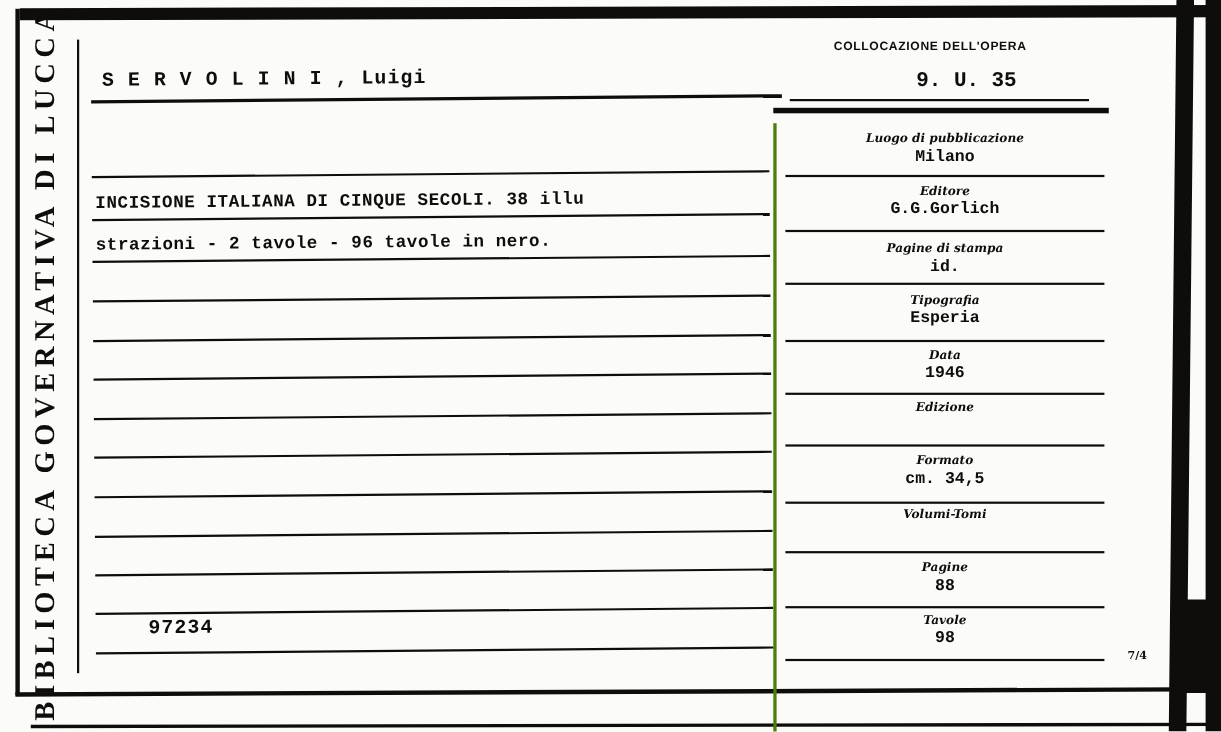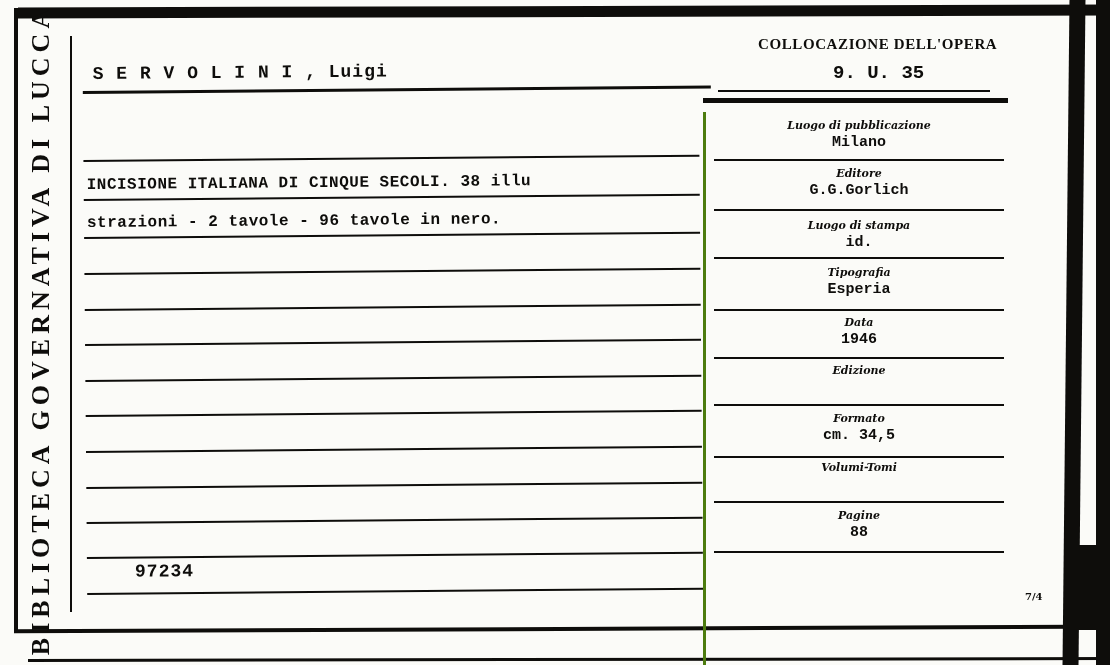--- a/index.html
+++ b/index.html
@@ -35,21 +35,21 @@
   .main-area{left:0;top:0;width:760px;height:665px;transform:rotate(-0.5deg);transform-origin:90px 340px;}
   .rule{position:absolute;left:85px;width:616px;height:2px;background:#0e0d0b;}
   .mono{font-family:"Liberation Mono", monospace;font-weight:bold;}
   .author{left:95px;top:64px;font-size:18px;letter-spacing:1px;}
   .author-rule{top:91px;width:628px;height:3px;}
   .title1{left:88px;top:176px;font-size:16px;letter-spacing:0.5px;}
   .title2{left:88px;top:214px;font-size:16px;letter-spacing:0.5px;}
   .inventory{left:93px;top:562px;font-size:18px;letter-spacing:1px;margin-left:40px;}
 
   
-  .colloc-label{left:758px;top:36px;font-size:15px;font-weight:bold;letter-spacing:0.6px;font-family:Liberation Serif, serif;}
+  .colloc-label{left:758px;top:36px;font-size:11px;font-weight:bold;letter-spacing:0.6px;font-family:Liberation Sans, sans-serif;}
   .colloc-value{left:833px;top:62px;font-size:19px;}
   .colloc-rule{left:718px;top:90px;width:272px;height:2px;}
   .thick-bar{left:703px;top:98px;width:305px;height:5px;}
 
   
   .right-col{left:703px;top:112px;width:303px;height:608px;border-left:3px solid #4d7c0f;}
   .field{position:absolute;left:8px;width:290px;text-align:center;border-bottom:2px solid #0e0d0b;}
   .flabel{font-family:"DejaVu Serif", serif;font-style:italic;font-weight:bold;font-size:11px;line-height:13px;}
   .fvalue{font-family:"Liberation Mono", monospace;font-weight:bold;font-size:15px;margin-top:2px;text-align:center;}
   .f0{top:7px;height:40px;}
@@ -111,21 +111,21 @@
 <div class="abs right-col">
   <div class="field f0">
     <div class="flabel">Luogo di pubblicazione</div>
     <div class="fvalue">Milano</div>
   </div>
   <div class="field f1">
     <div class="flabel">Editore</div>
     <div class="fvalue">G.G.Gorlich</div>
   </div>
   <div class="field f2">
-    <div class="flabel">Luogo di stampa</div>
+    <div class="flabel">Pagine di stampa</div>
     <div class="fvalue">id.</div>
   </div>
   <div class="field f3">
     <div class="flabel">Tipografia</div>
     <div class="fvalue">Esperia</div>
   </div>
   <div class="field f4">
     <div class="flabel">Data</div>
     <div class="fvalue">1946</div>
   </div>
@@ -138,15 +138,19 @@
     <div class="fvalue">cm. 34,5</div>
   </div>
   <div class="field f7">
     <div class="flabel">Volumi-Tomi</div>
     <div class="fvalue"></div>
   </div>
   <div class="field f8">
     <div class="flabel">Pagine</div>
     <div class="fvalue">88</div>
   </div>
+  <div class="field f9">
+    <div class="flabel">Tavole</div>
+    <div class="fvalue">98</div>
+  </div>
 </div>
 
 <div class="abs corner-mark">7/4</div>
 
 </body></html>

